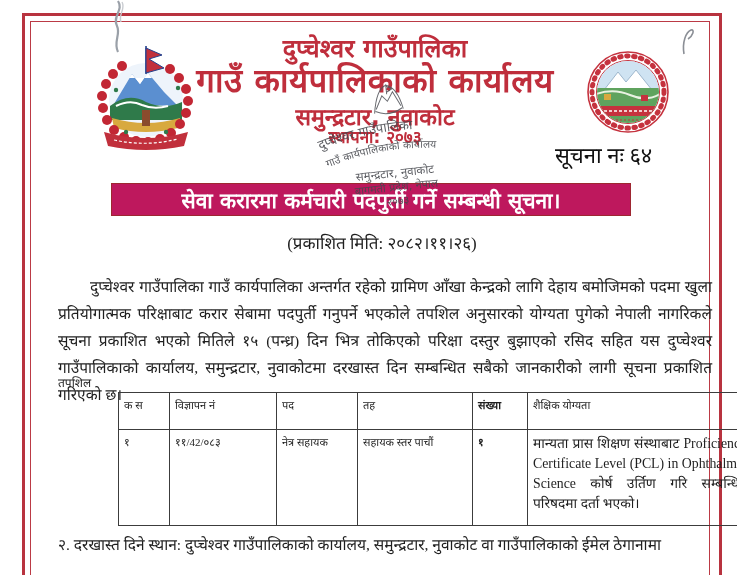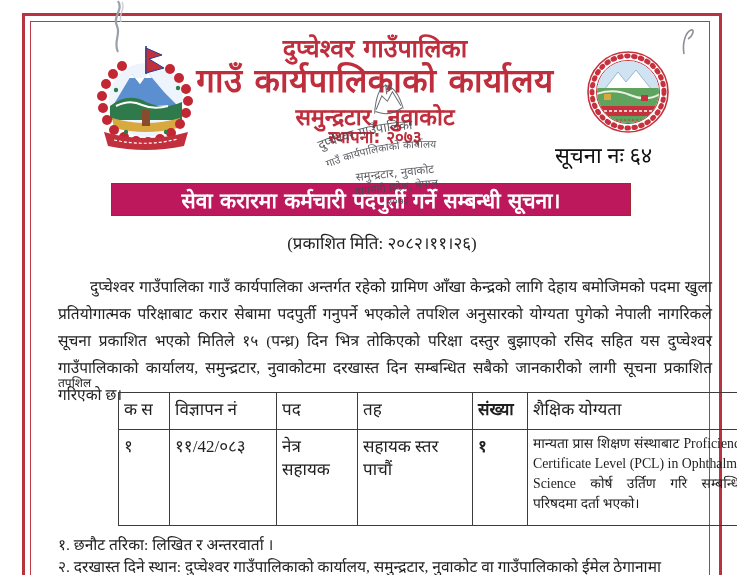--- a/index.html
+++ b/index.html
@@ -29,21 +29,21 @@
           font-weight:bold;font-size:21px;}
   #pubdate{left:162px;top:231px;width:440px;text-align:center;font-size:17px;}
   
   #body-par{left:58px;top:254px;width:654px;text-align:justify;text-indent:32px;
             font-size:15.5px;line-height:27px;margin-top:19px;}
   #tapasil{left:58px;top:374px;font-size:12px;}
   
   #vtable-wrap{left:118px;top:392px;}
   table{border-collapse:collapse;table-layout:fixed;width:592px;}
   th,td{border:1.3px solid #3c3c3c;vertical-align:top;text-align:left;
-        padding:4px 5px;font-weight:normal;font-size:17px;}
+        padding:4px 5px;font-weight:normal;font-size:11px;}
   thead tr{height:37px;}
   tbody tr{height:96px;}
   th:nth-child(1),td:nth-child(1){width:40px;}
   th:nth-child(2),td:nth-child(2){width:96px;}
   th:nth-child(3),td:nth-child(3){width:70px;}
   th:nth-child(4),td:nth-child(4){width:104px;}
   th:nth-child(5),td:nth-child(5){width:44px;font-weight:bold;}
   th:nth-child(6),td:nth-child(6){width:214px;}
   td.c5{text-align:justify;font-size:13.8px;line-height:1.45;
         font-family:"Liberation Serif","DejaVu Serif",serif;}
@@ -191,15 +191,14 @@
           <td class="c2">नेत्र सहायक</td>
           <td class="c3">सहायक स्तर पाचौं</td>
           <td class="c4">१</td>
           <td class="c5">मान्यता प्रास शिक्षण संस्थाबाट Proficiency Certificate Level (PCL) in Ophthalmic Science कोर्ष उर्तिण गरि सम्बन्धित परिषदमा दर्ता भएको।</td>
         </tr>
       </tbody>
   </table>
 </div>
 
 <div class="abs" id="notes">
-  <div>१. छनौट तरिका: लिखित र अन्तरवार्ता ।</div>
   <div>२. दरखास्त दिने स्थान: दुप्चेश्वर गाउँपालिकाको कार्यालय, समुन्द्रटार, नुवाकोट वा गाउँपालिकाको ईमेल ठेगानामा</div>
 </div>
 
 </body></html>

